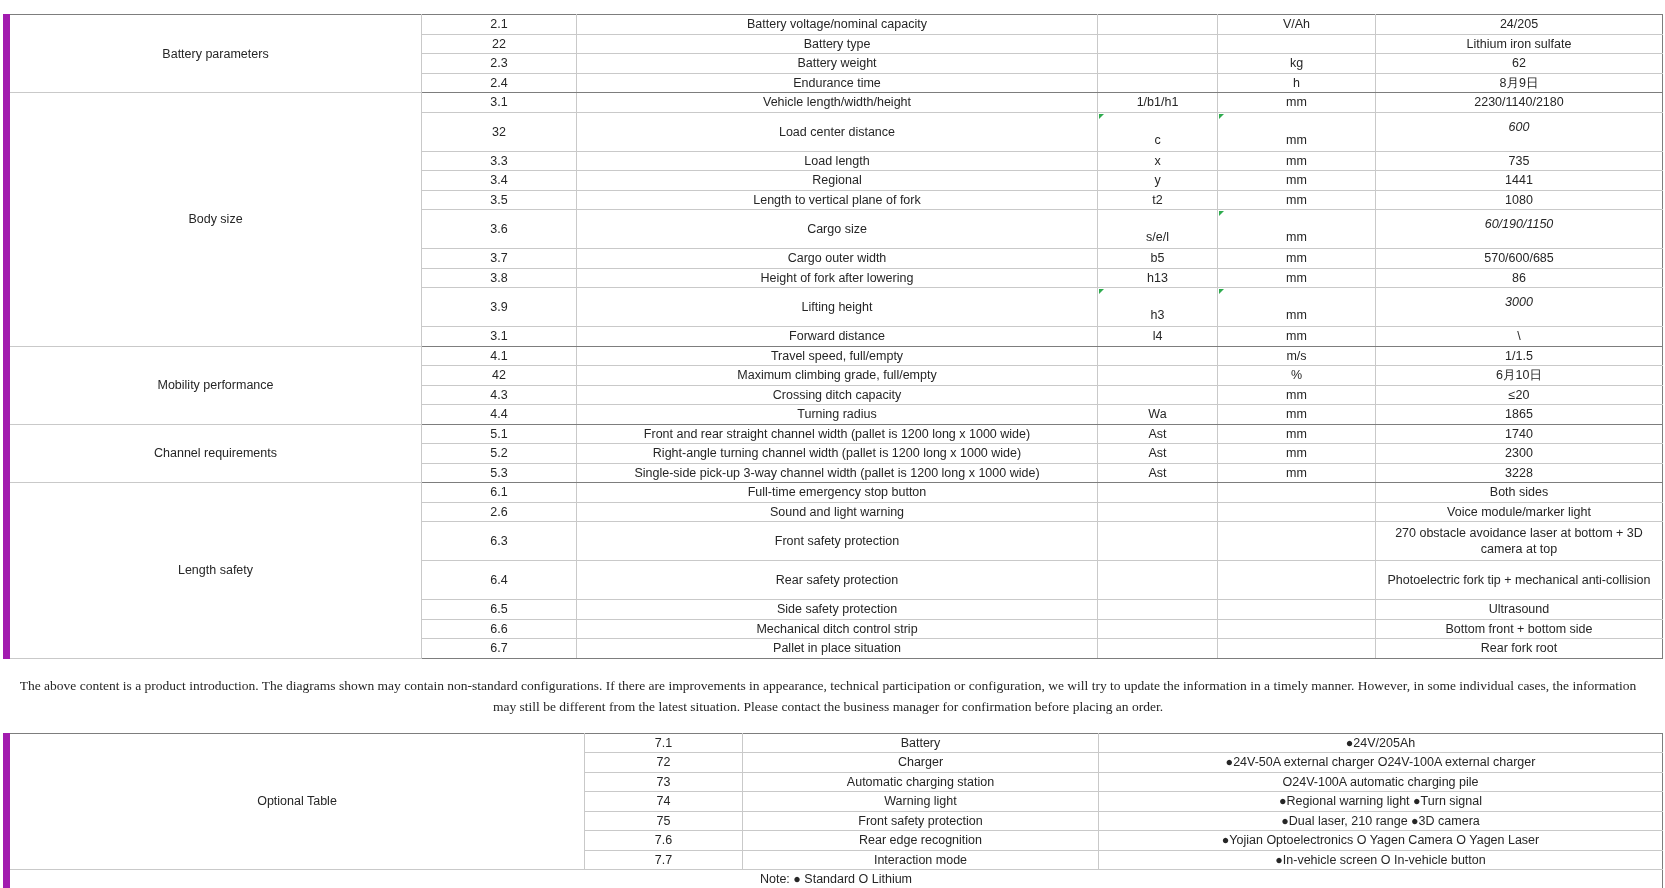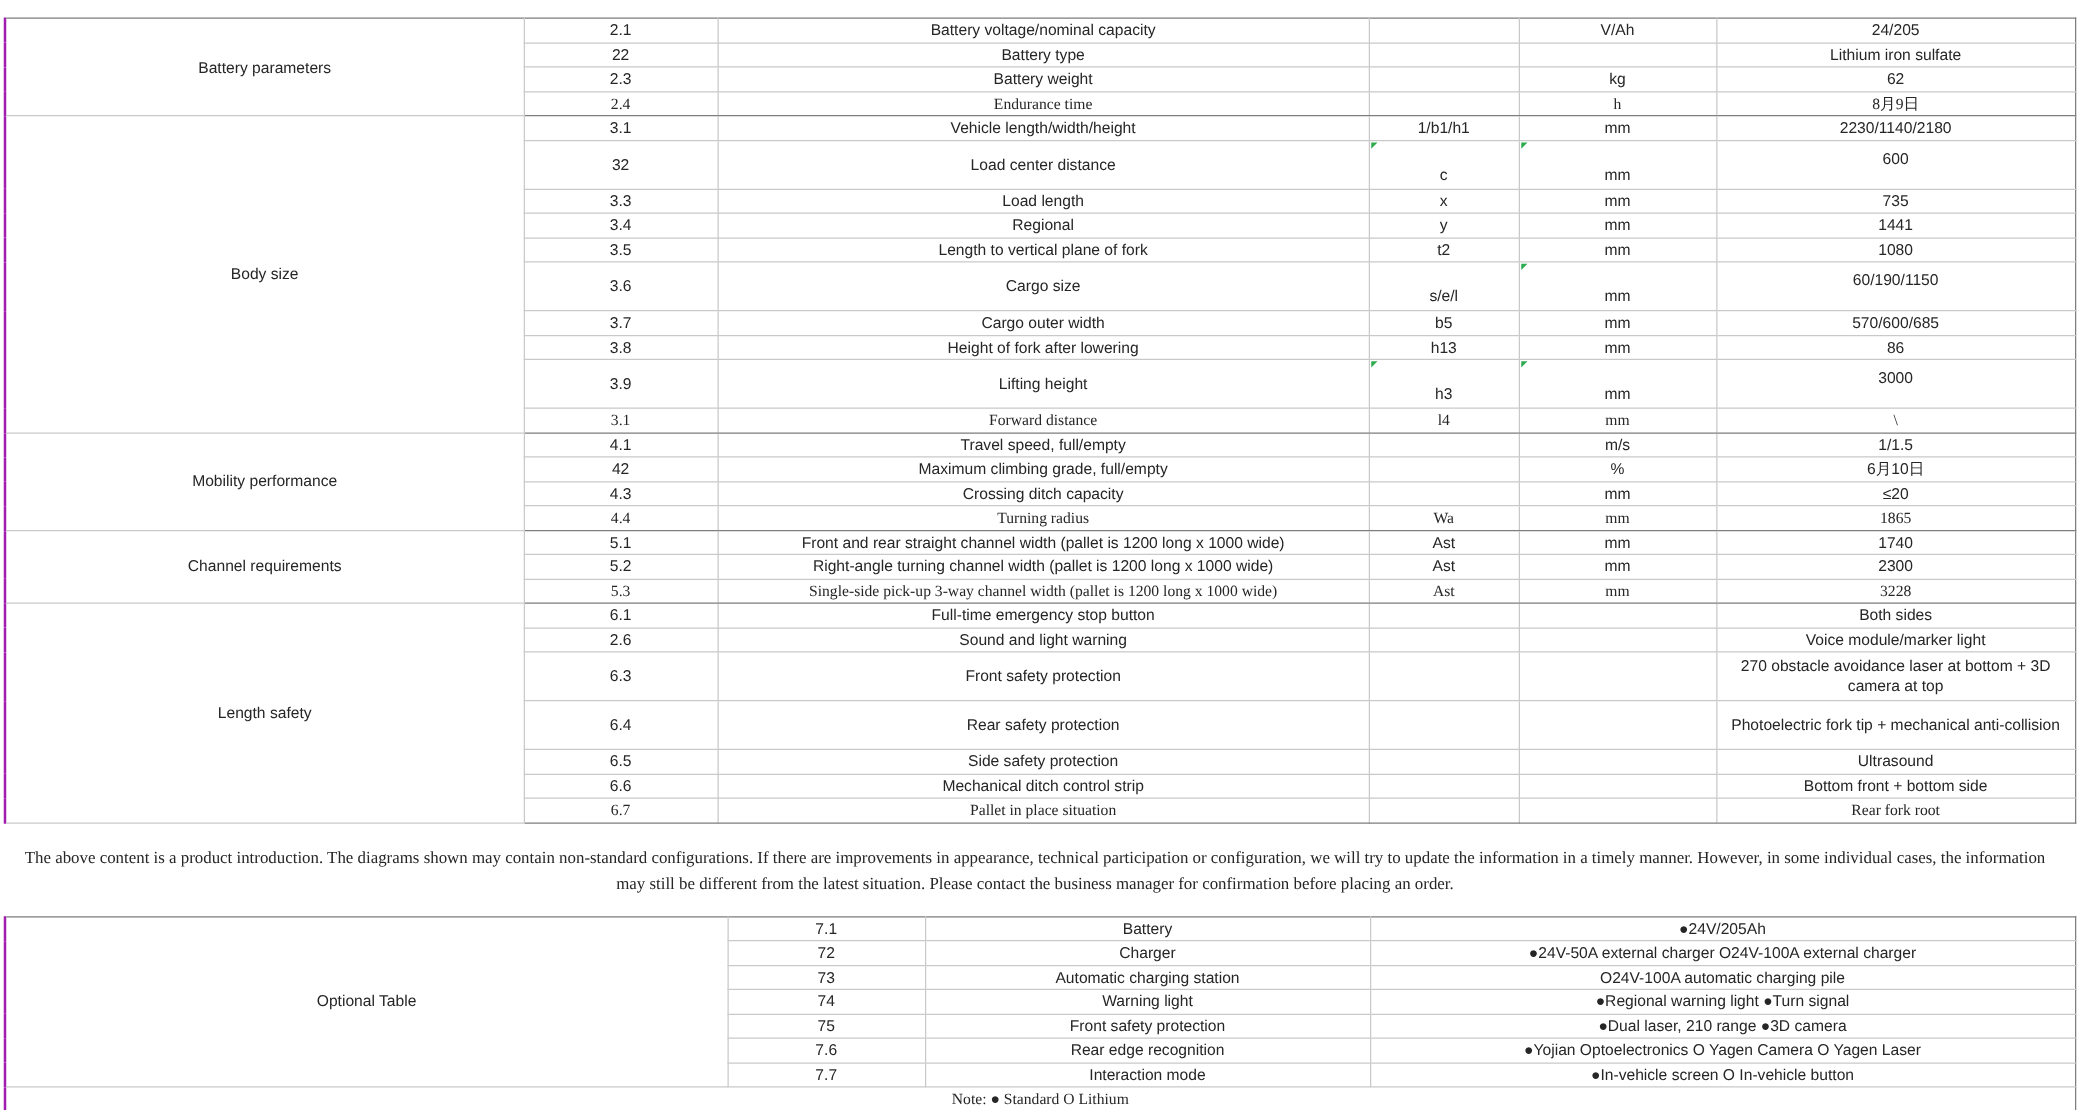--- a/index.html
+++ b/index.html
@@ -7,25 +7,25 @@
        font-family:"Liberation Sans","DejaVu Sans",sans-serif;color:#262626;}
   .sheet{position:relative;width:1665px;height:888px;}
   table.spec{border-collapse:collapse;table-layout:fixed;margin:0 0 0 3px;}
   table.main{margin-top:14px;}
   td{border:1px solid #c9c9c9;text-align:center;vertical-align:middle;
      font-size:12.5px;line-height:1.28;padding:0 4px;position:relative;
      overflow:hidden;word-wrap:break-word;}
   tr.r{height:19.5px;}
   tr.tall{height:39px;}
   tr.ft td{border-top:1px solid #7d7d7d;}
-  tr.gb td{border-bottom:1px solid #7d7d7d;font-family:Liberation Serif, serif;}
-  td.catL{border-left:2px solid #a21caf;}
+  tr.gb td{border-bottom:1px solid #7d7d7d;}
+  td.catL{border-left:7px solid #a21caf;}
   td:last-child{border-right-color:#7d7d7d;}
   td.low{vertical-align:bottom;padding-bottom:3px;}
-  td.vtop{vertical-align:top;padding-top:6px;}
+  td.vtop{vertical-align:top;padding-top:6px;font-style:italic;}
   .flag{position:absolute;top:1px;left:1px;width:0;height:0;
         border-top:5px solid #2eab4e;border-right:5px solid transparent;}
   .disclaimer{width:1650px;margin-left:3px;height:74px;display:flex;
         align-items:center;justify-content:center;text-align:center;
         font-size:13.5px;line-height:21px;padding:0 6px;box-sizing:border-box;font-family:Liberation Serif, serif;}
 </style>
 </head>
 <body>
 
 <div class="sheet">

